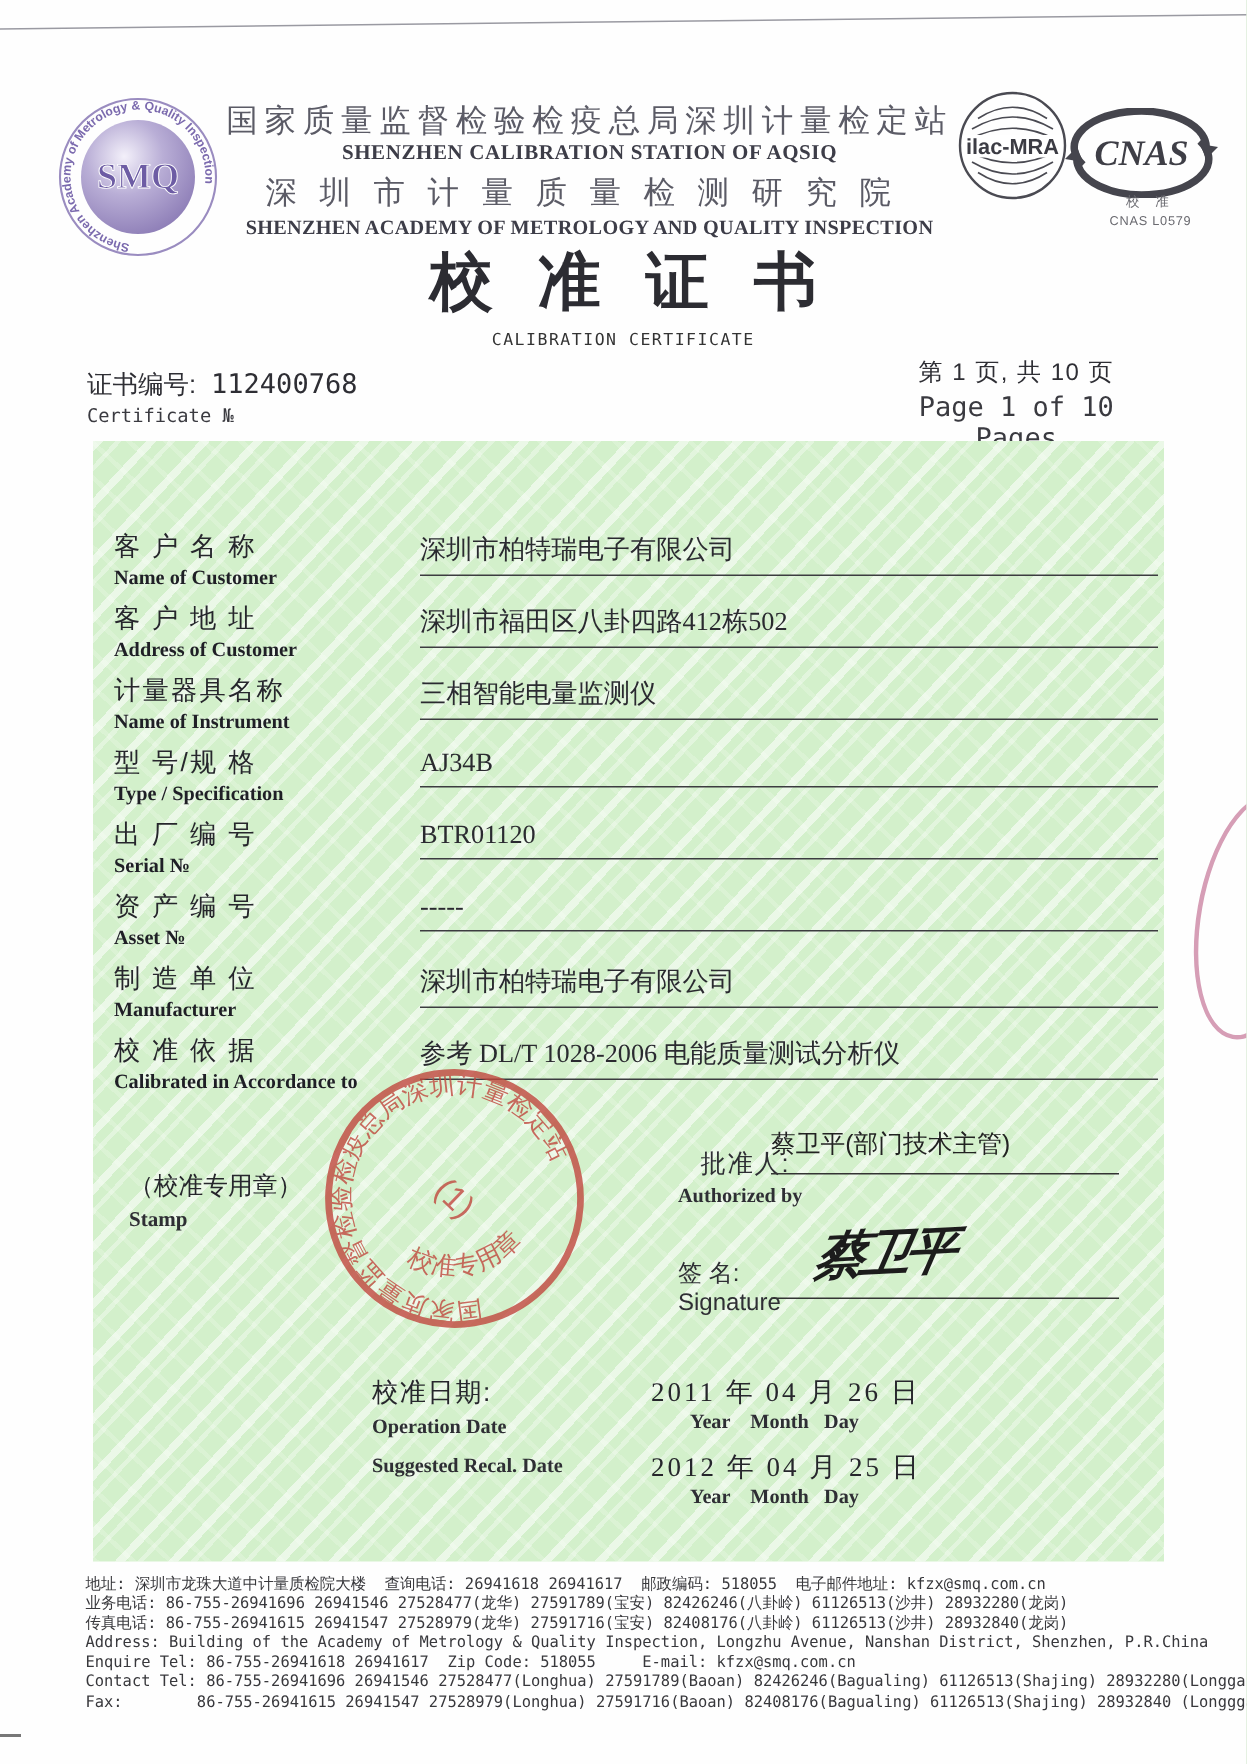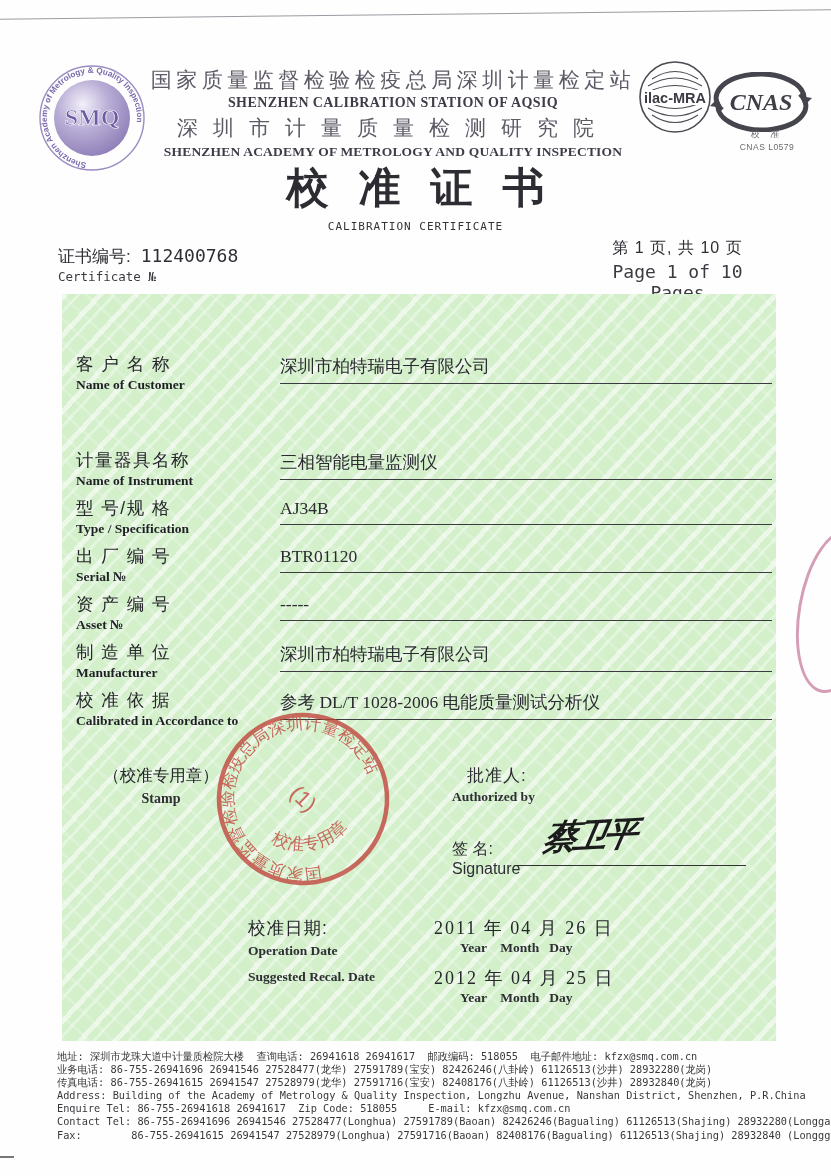--- a/index.html
+++ b/index.html
@@ -43,21 +43,21 @@
       repeating-linear-gradient(43deg, rgba(255,255,255,.18) 0 3px, rgba(255,255,255,0) 3px 17px);
   }
   .field-row{position:absolute;left:0;width:100%;height:48px;}
   .f-label{position:absolute;left:14px;top:0;width:200px;}
   .f-label .cn{font-size:17.5px;letter-spacing:1.5px;color:#26262c;white-space:nowrap;}
   .f-label .en{font-family:"Liberation Serif",serif;font-weight:bold;font-size:13.5px;color:#1f1f26;margin-top:1px;white-space:nowrap;}
   .f-value{position:absolute;left:218px;top:2px;width:492px;border-bottom:1.6px solid #3c3c40;padding-bottom:5px;
     font-family:"Liberation Serif",serif;font-size:17.5px;color:#2a2a30;white-space:nowrap;}
 
   
-  .stamp-label{position:absolute;left:24px;top:471px;width:150px;text-align:center;}
+  .stamp-label{position:absolute;left:24px;top:486px;width:150px;}
   .stamp-label .cn{font-size:16.5px;color:#26262c;}
   .stamp-label .en{font-family:"Liberation Serif",serif;font-weight:bold;font-size:14px;margin-top:4px;}
   .stamp-svg{position:absolute;left:148px;top:412px;width:186px;height:186px;opacity:.88;}
   .approve-row{position:absolute;left:390px;top:470px;width:320px;}
   .approve-row .lbl-cn{font-size:17px;letter-spacing:1px;margin-left:15px;}
   .approve-row .lbl-en{font-family:"Liberation Serif",serif;font-weight:bold;font-size:13.5px;margin-top:2px;}
   .approve-value{position:absolute;left:62px;top:-12px;width:232px;border-bottom:1.5px solid #333;
     font-size:16.5px;padding-bottom:8px;white-space:nowrap;color:#222;}
   .sign-row{position:absolute;left:390px;top:545px;width:320px;}
   .sign-value{position:absolute;left:62px;top:-30px;width:232px;height:56px;border-bottom:1.5px solid #333;}
@@ -159,20 +159,27 @@
 
   <div class="green-panel">
 
     <div class="field-row" style="top:58px">
       <div class="f-label">
           <div class="cn">客 户 名 称</div>
         <div class="en">Name of Customer</div>
         </div>
       <div class="f-value">深圳市柏特瑞电子有限公司</div>
     </div>
+    <div class="field-row" style="top:106px">
+      <div class="f-label">
+          <div class="cn">客 户 地 址</div>
+        <div class="en">Address of Customer</div>
+        </div>
+      <div class="f-value">深圳市福田区八卦四路412栋502</div>
+    </div>
     <div class="field-row" style="top:154px">
       <div class="f-label">
           <div class="cn">计量器具名称</div>
         <div class="en">Name of Instrument</div>
         </div>
       <div class="f-value">三相智能电量监测仪</div>
     </div>
     <div class="field-row" style="top:202px">
       <div class="f-label">
           <div class="cn">型 号/规 格</div>
@@ -227,20 +234,21 @@
         <text x="93" y="100" text-anchor="middle" font-size="22" fill="#c0453c" transform="rotate(62 93 93)">(1)</text>
         <text font-size="17" fill="#c0453c">
           <textPath href="#stampInner" startOffset="12%">校准专用章</textPath>
         </text>
       </g>
     </svg>
 
     <div class="approve-row">
       <div class="lbl-cn">批准人:</div>
       <div class="lbl-en">Authorized by</div>
+      <div class="approve-value">蔡卫平(部门技术主管)</div>
     </div>
 
     <div class="sign-row">
       <div class="lbl-cn">签  名:</div>
       <div class="lbl-en">Signature</div>
       <div class="sign-value">
         <div class="sign-ink">蔡卫平</div>
       </div>
     </div>
 

